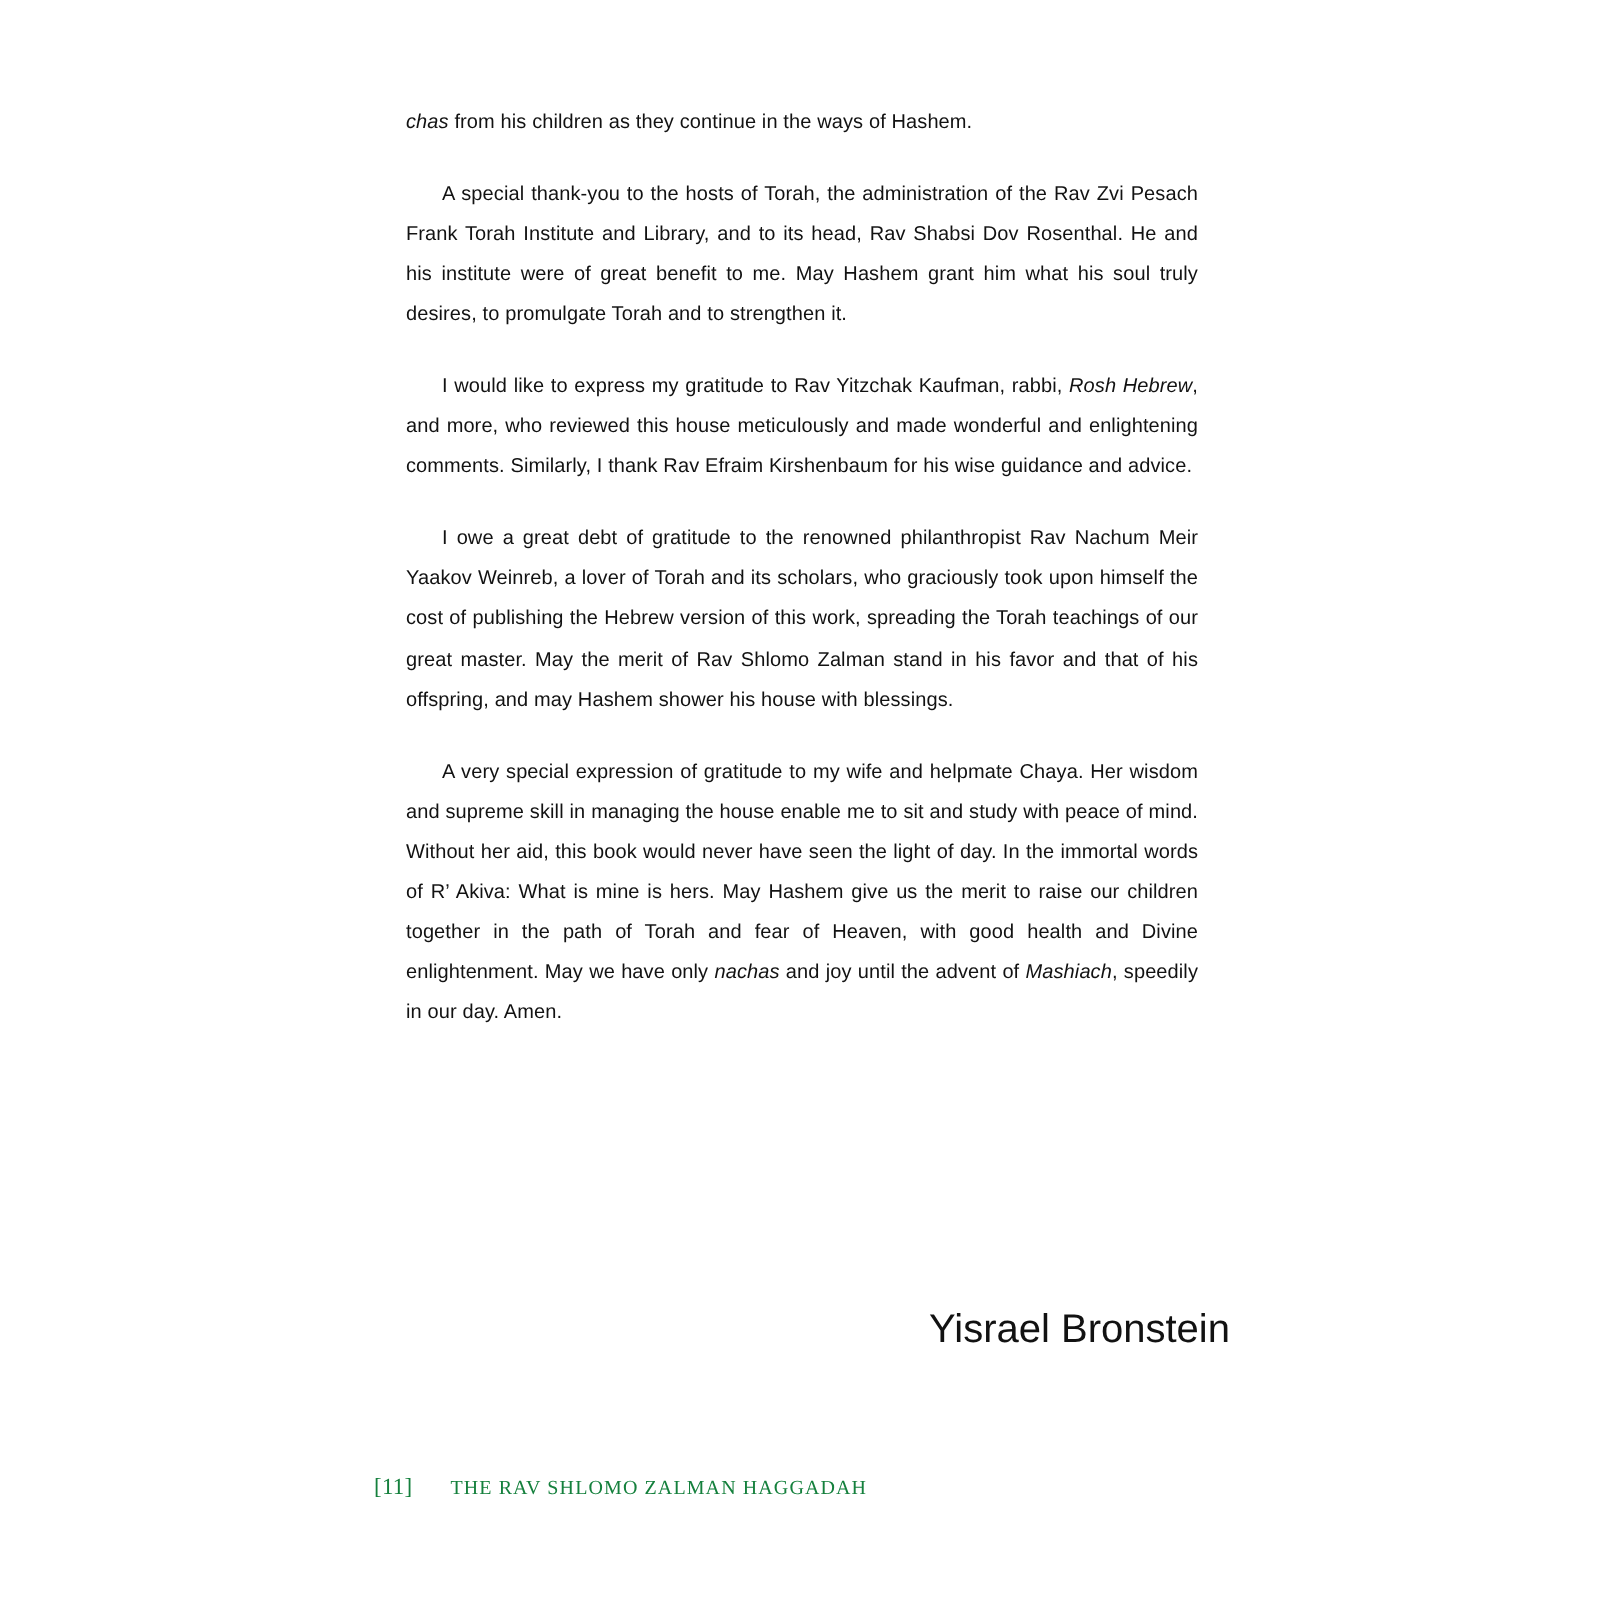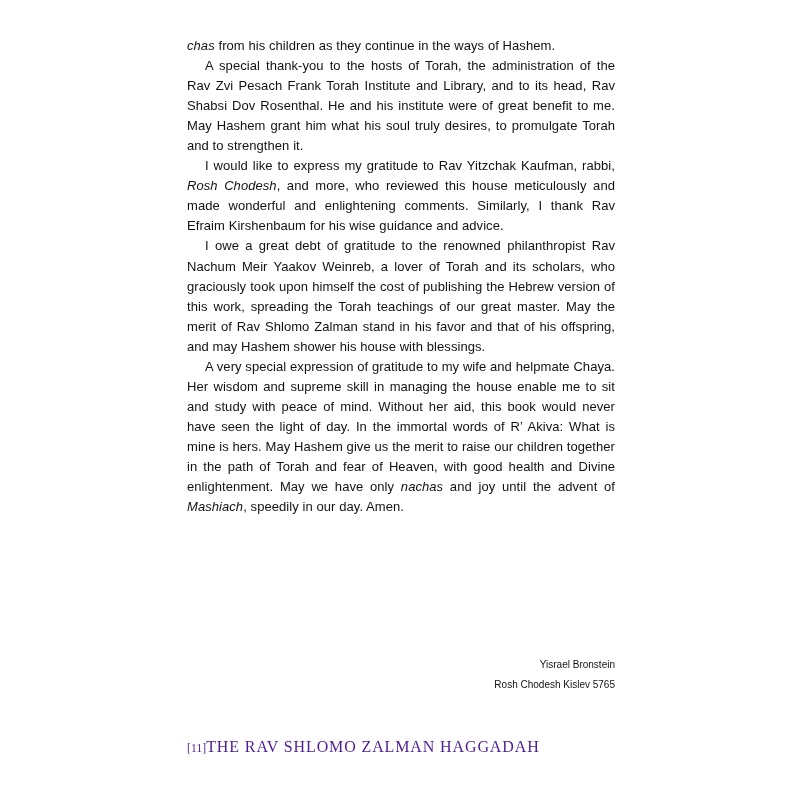--- a/index.html
+++ b/index.html
@@ -27,88 +27,88 @@
   }
 
   #text-column {
     position: absolute;
     left: 187px;
     top: 36px;
     width: 428px;
   }
 
   .para {
-    margin: 0;
+    margin: 16px;
     text-align: justify;
     text-justify: inter-word;
-    font-size: 13px;
+    font-size: 10px;
     line-height: 20.05px;
     text-indent: 18px;
     letter-spacing: 0.005em;
     word-spacing: 0.004em;
     hyphens: manual;
   }
   .para.no-indent {
     text-indent: 0;
   }
   .para em {
     font-style: italic;
   }
 
   #signature {
     position: absolute;
     left: 187px;
     top: 655px;
     width: 428px;
     text-align: right;
-    font-size: 10px;
+    font-size: 20px;
     line-height: 20.05px;
   }
   #signature .sig-line {
     display: block;
     white-space: pre;
   }
 
   #footer {
     position: absolute;
     left: 187px;
     top: 738px;
     width: 428px;
     display: flex;
     align-items: baseline;
     font-family: "Liberation Serif", "DejaVu Serif", serif;
-    color: #4c1d95;
+    color: #15803d;
   }
   #footer .folio {
     font-size: 11.5px;
     letter-spacing: 0.01em;
     white-space: pre;
   }
   #footer .running-title {
-    font-size: 16px;
+    margin-left: 19px;
+    font-size: 10px;
     letter-spacing: 0.055em;
     white-space: pre;
   }
 </style>
 </head>
 <body>
 
 <div id="page">
 
   <div id="text-column">
       <p class="para no-indent"><em>chas</em><span> from his children as they continue in the ways of Hashem.</span></p>
       <p class="para"><span>A special thank-you to the hosts of Torah, the administration of the Rav Zvi Pesach Frank Torah Institute and Library, and to its head, Rav Shabsi Dov Rosenthal. He and his institute were of great benefit to me. May Hashem grant him what his soul truly desires, to promulgate Torah and to strengthen it.</span></p>
-      <p class="para"><span>I would like to express my gratitude to Rav Yitzchak Kaufman, rabbi, </span><em>Rosh Chodesh</em><span>, and more, who reviewed this house meticulously and made wonderful and enlightening comments. Similarly, I thank Rav Efraim Kirshenbaum for his wise guidance and advice.</span></p>
+      <p class="para"><span>I would like to express my gratitude to Rav Yitzchak Kaufman, rabbi, </span><em>Rosh Hebrew</em><span>, and more, who reviewed this house meticulously and made wonderful and enlightening comments. Similarly, I thank Rav Efraim Kirshenbaum for his wise guidance and advice.</span></p>
       <p class="para"><span>I owe a great debt of gratitude to the renowned philanthropist Rav Nachum Meir Yaakov Weinreb, a lover of Torah and its scholars, who graciously took upon himself the cost of publishing the Hebrew version of this work, spreading the Torah teachings of our great master. May the merit of Rav Shlomo Zalman stand in his favor and that of his offspring, and may Hashem shower his house with blessings.</span></p>
       <p class="para"><span>A very special expression of gratitude to my wife and helpmate Chaya. Her wisdom and supreme skill in managing the house enable me to sit and study with peace of mind. Without her aid, this book would never have seen the light of day. In the immortal words of R’ Akiva: What is mine is hers. May Hashem give us the merit to raise our children together in the path of Torah and fear of Heaven, with good health and Divine enlightenment. May we have only </span><em>nachas</em><span> and joy until the advent of </span><em>Mashiach</em><span>, speedily in our day. Amen.</span></p>
     </div>
 
   <div id="signature">
       <span class="sig-line">Yisrael Bronstein</span>
-      <span class="sig-line">Rosh Chodesh Kislev 5765</span>
     </div>
 
   <div id="footer">
     <span class="folio">[11]</span>
     <span class="running-title">THE RAV SHLOMO ZALMAN HAGGADAH</span>
   </div>
 
 </div>
 
 </body></html>

